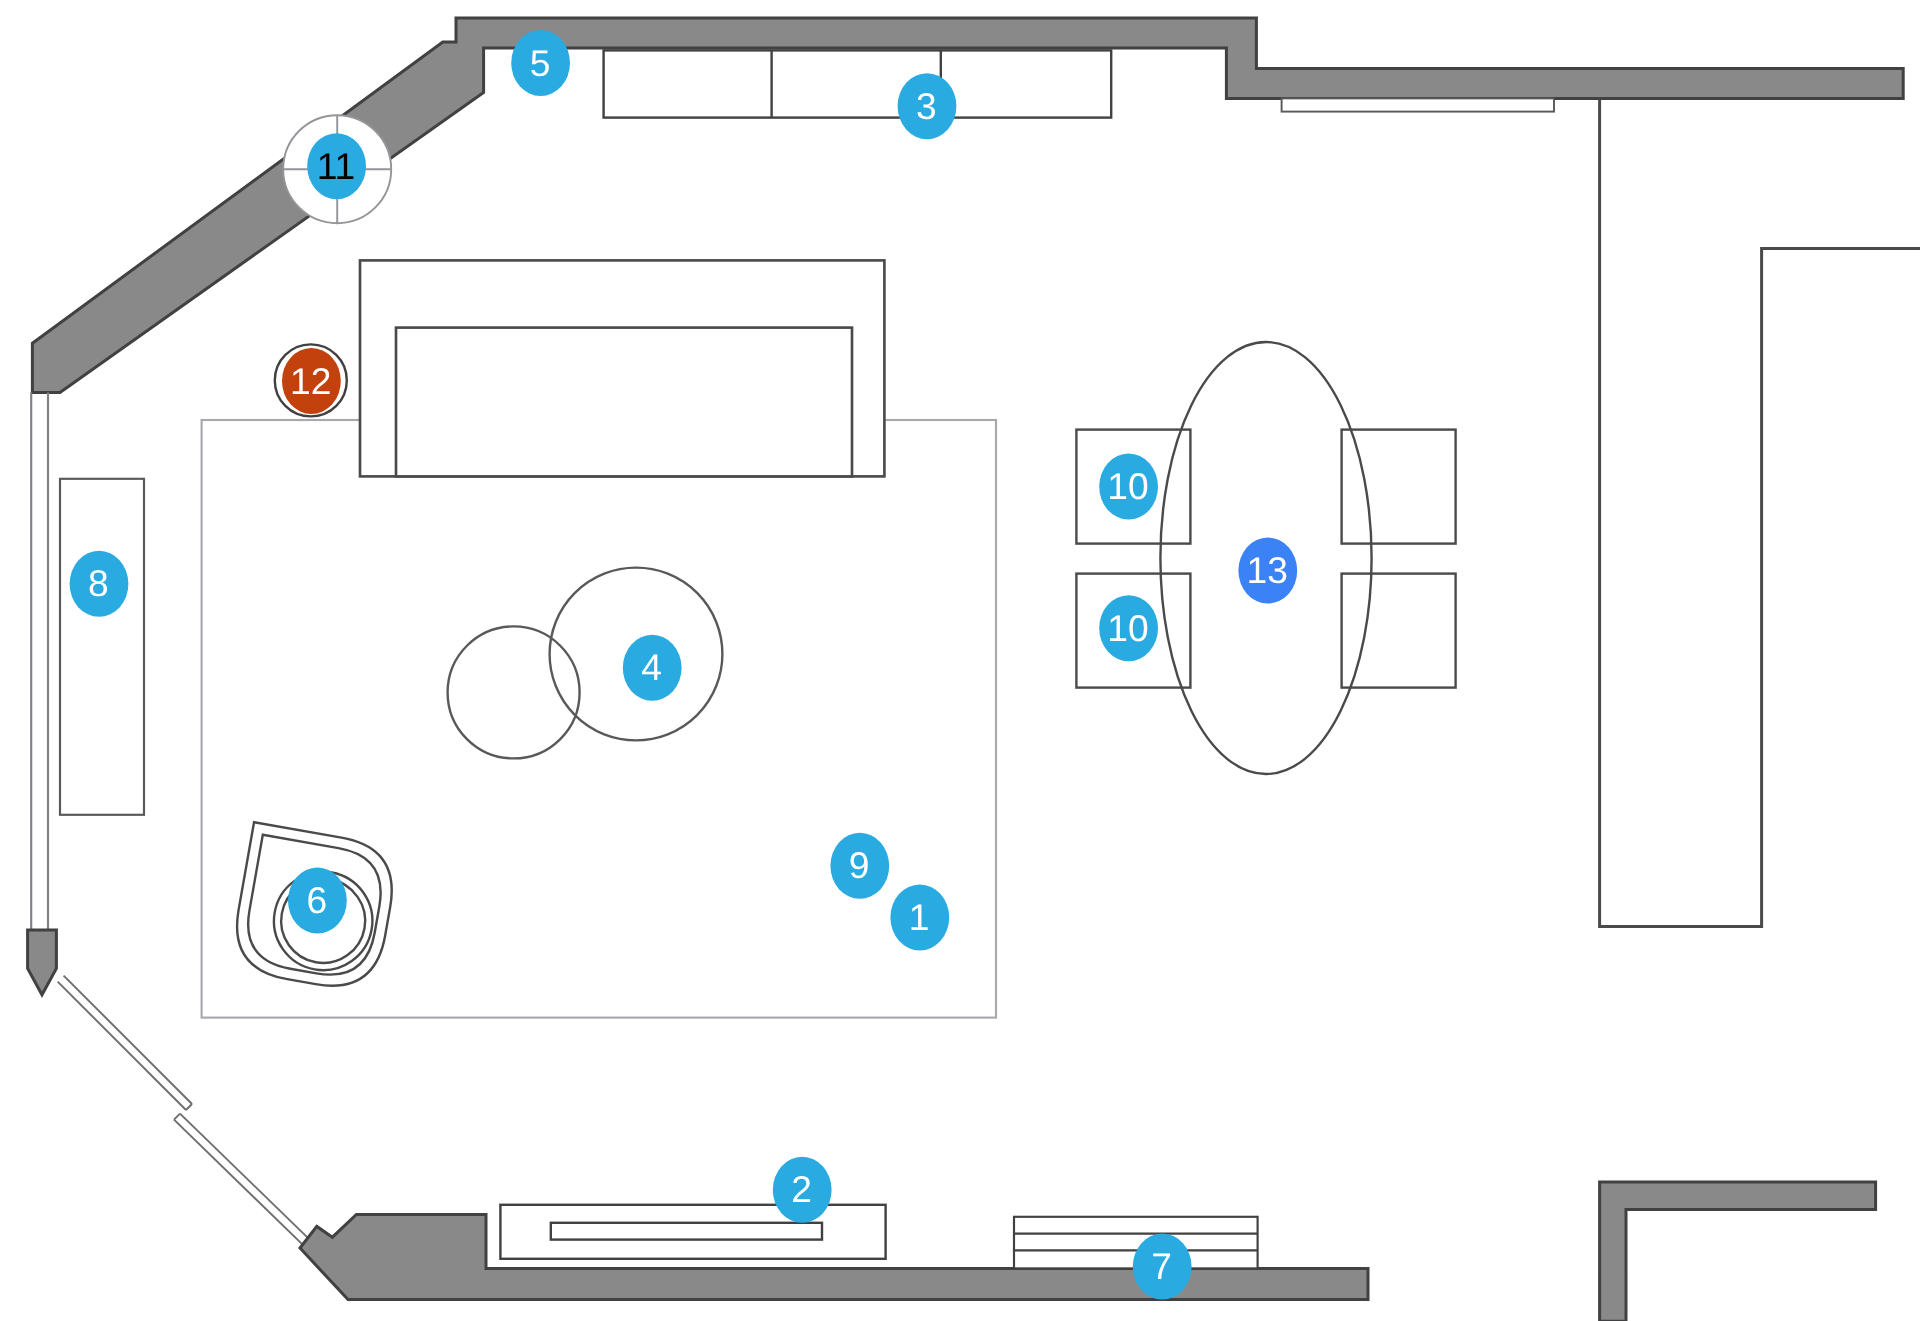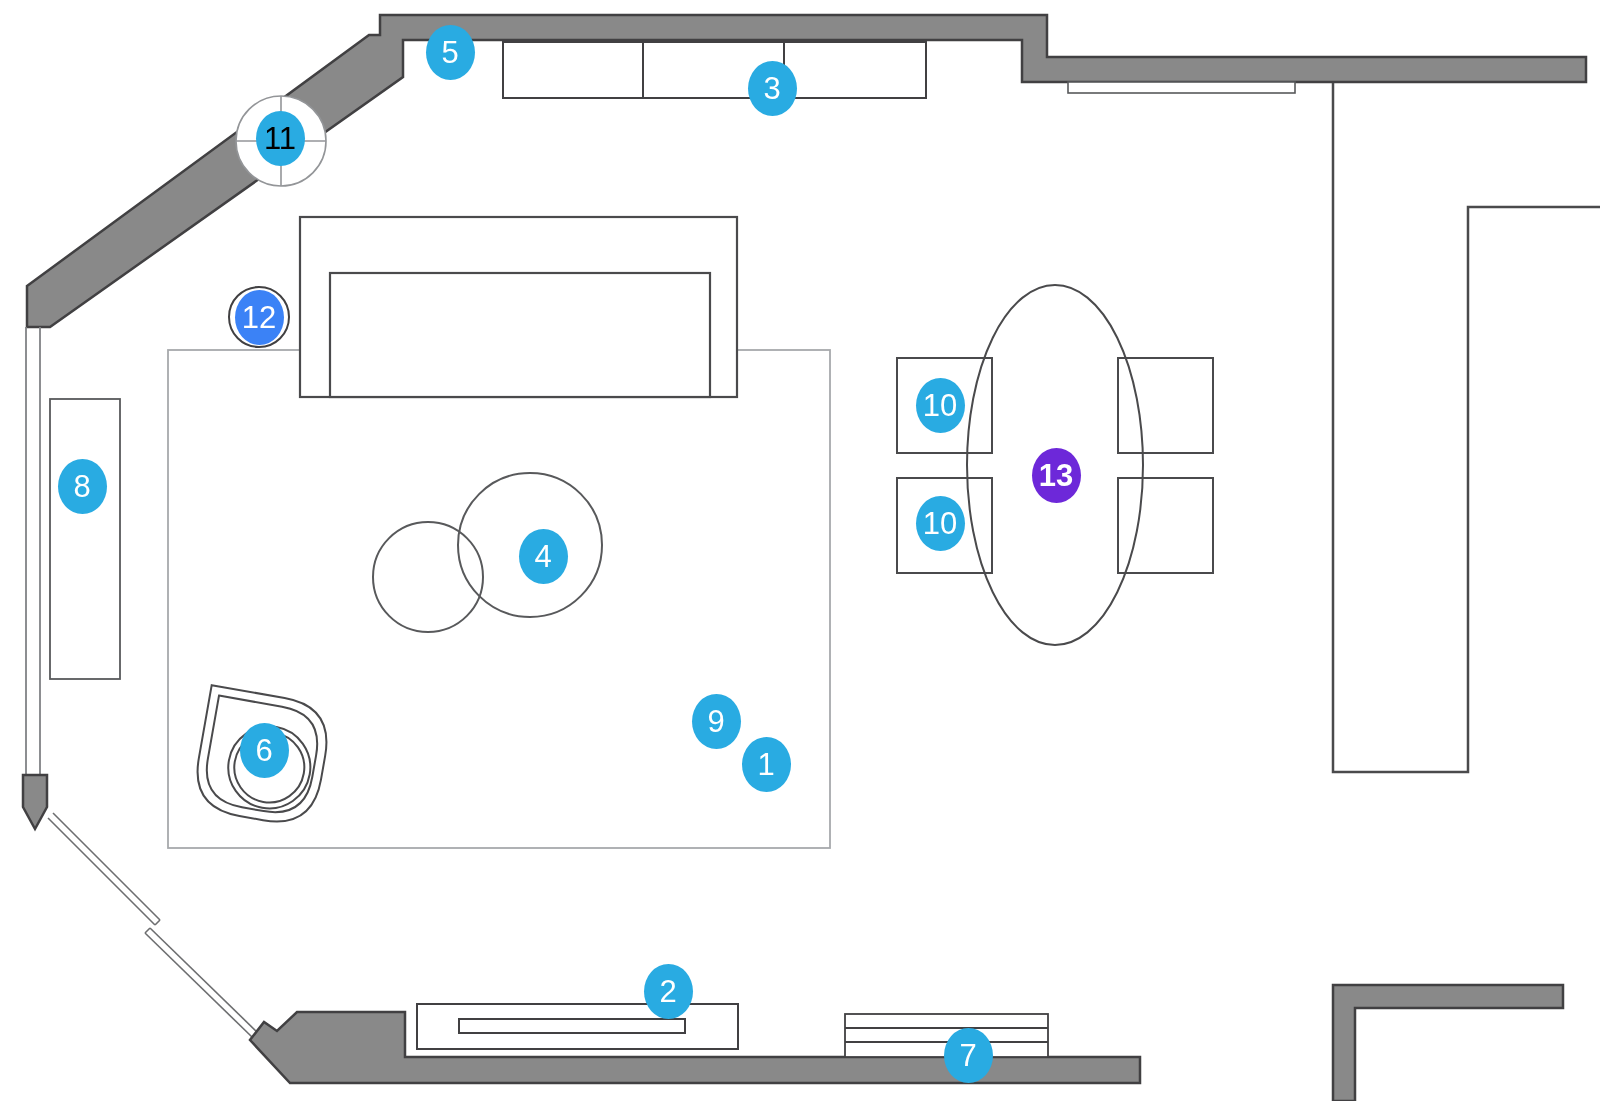--- a/index.html
+++ b/index.html
@@ -109,16 +109,16 @@
       <div class="marker-badge" style="left: 747.5px; top: 60.5px; background: rgb(41, 171, 226); color: rgb(255, 255, 255);">3</div>
       <div class="marker-badge" style="left: 518.5px; top: 528.5px; background: rgb(41, 171, 226); color: rgb(255, 255, 255);">4</div>
       <div class="marker-badge" style="left: 425.5px; top: 24.5px; background: rgb(41, 171, 226); color: rgb(255, 255, 255);">5</div>
       <div class="marker-badge" style="left: 239.5px; top: 722.5px; background: rgb(41, 171, 226); color: rgb(255, 255, 255);">6</div>
       <div class="marker-badge" style="left: 943.5px; top: 1027.5px; background: rgb(41, 171, 226); color: rgb(255, 255, 255);">7</div>
       <div class="marker-badge" style="left: 57.5px; top: 458.5px; background: rgb(41, 171, 226); color: rgb(255, 255, 255);">8</div>
       <div class="marker-badge" style="left: 691.5px; top: 693.5px; background: rgb(41, 171, 226); color: rgb(255, 255, 255);">9</div>
       <div class="marker-badge" style="left: 915.5px; top: 377.5px; background: rgb(41, 171, 226); color: rgb(255, 255, 255);">10</div>
       <div class="marker-badge" style="left: 915.5px; top: 495.5px; background: rgb(41, 171, 226); color: rgb(255, 255, 255);">10</div>
       <div class="marker-badge" style="left: 255.5px; top: 110.5px; background: rgb(41, 171, 226); color: #000000;">11</div>
-      <div class="marker-badge" style="left: 234.5px; top: 289.5px; background: #3b82f6; color: rgb(255, 255, 255);">12</div>
-      <div class="marker-badge" style="left: 1031.5px; top: 447.5px; background: #6d28d9; color: rgb(255, 255, 255); font-weight: bold;">13</div>
+      <div class="marker-badge" style="left: 234.5px; top: 289.5px; background: #c2410c; color: rgb(255, 255, 255);">12</div>
+      <div class="marker-badge" style="left: 1031.5px; top: 447.5px; background: #3b82f6; color: rgb(255, 255, 255);">13</div>
     </div>
 </div>
 
 </body></html>

